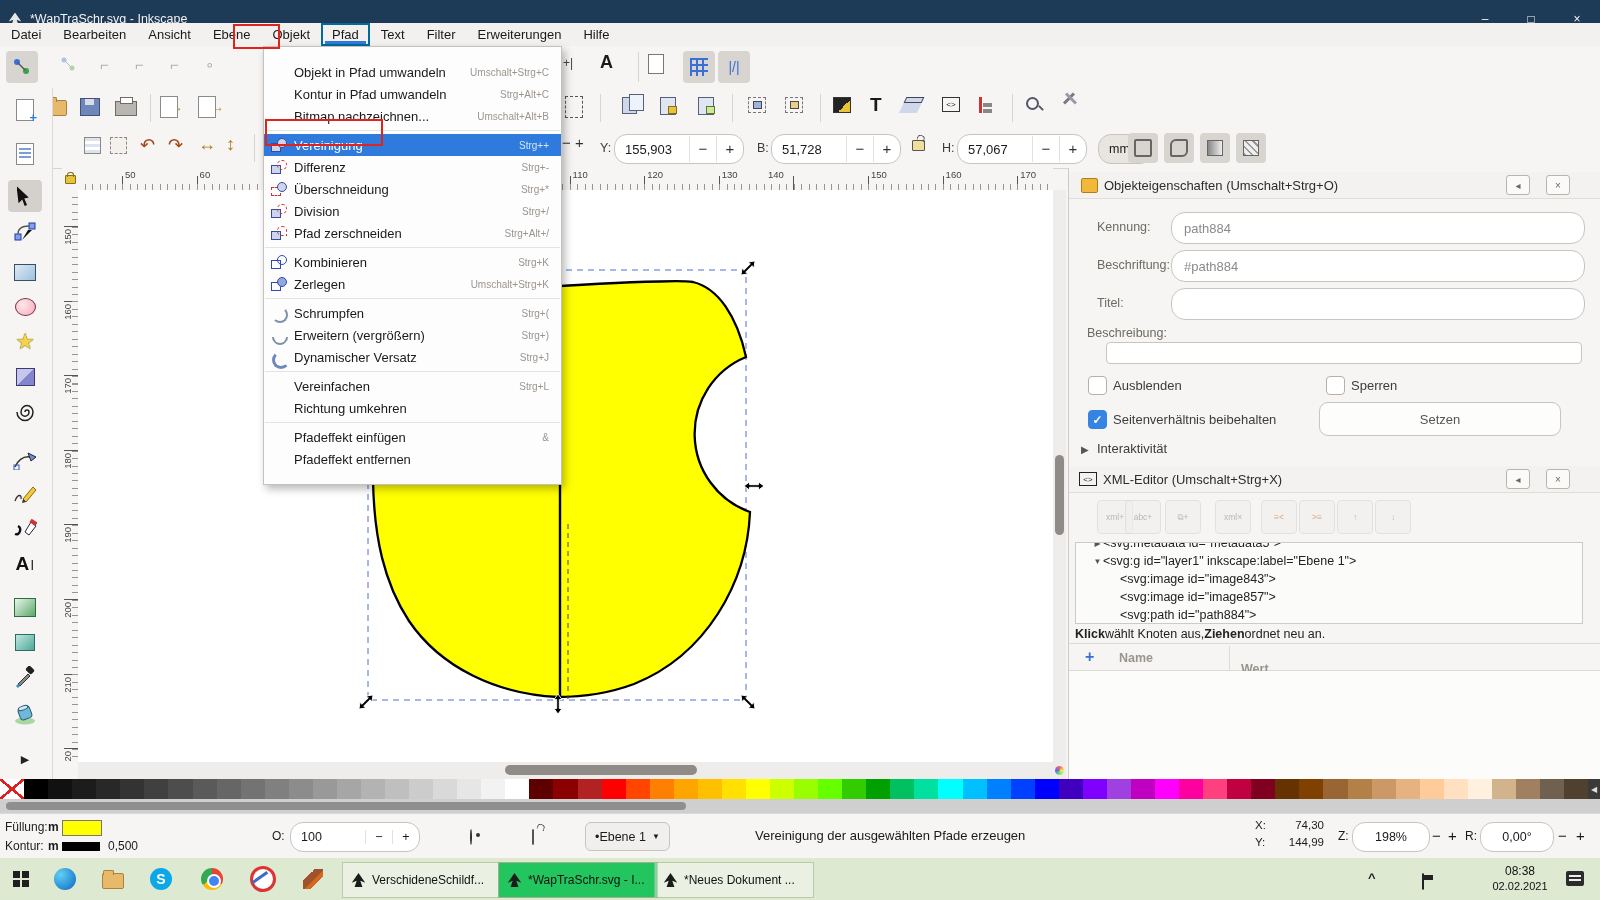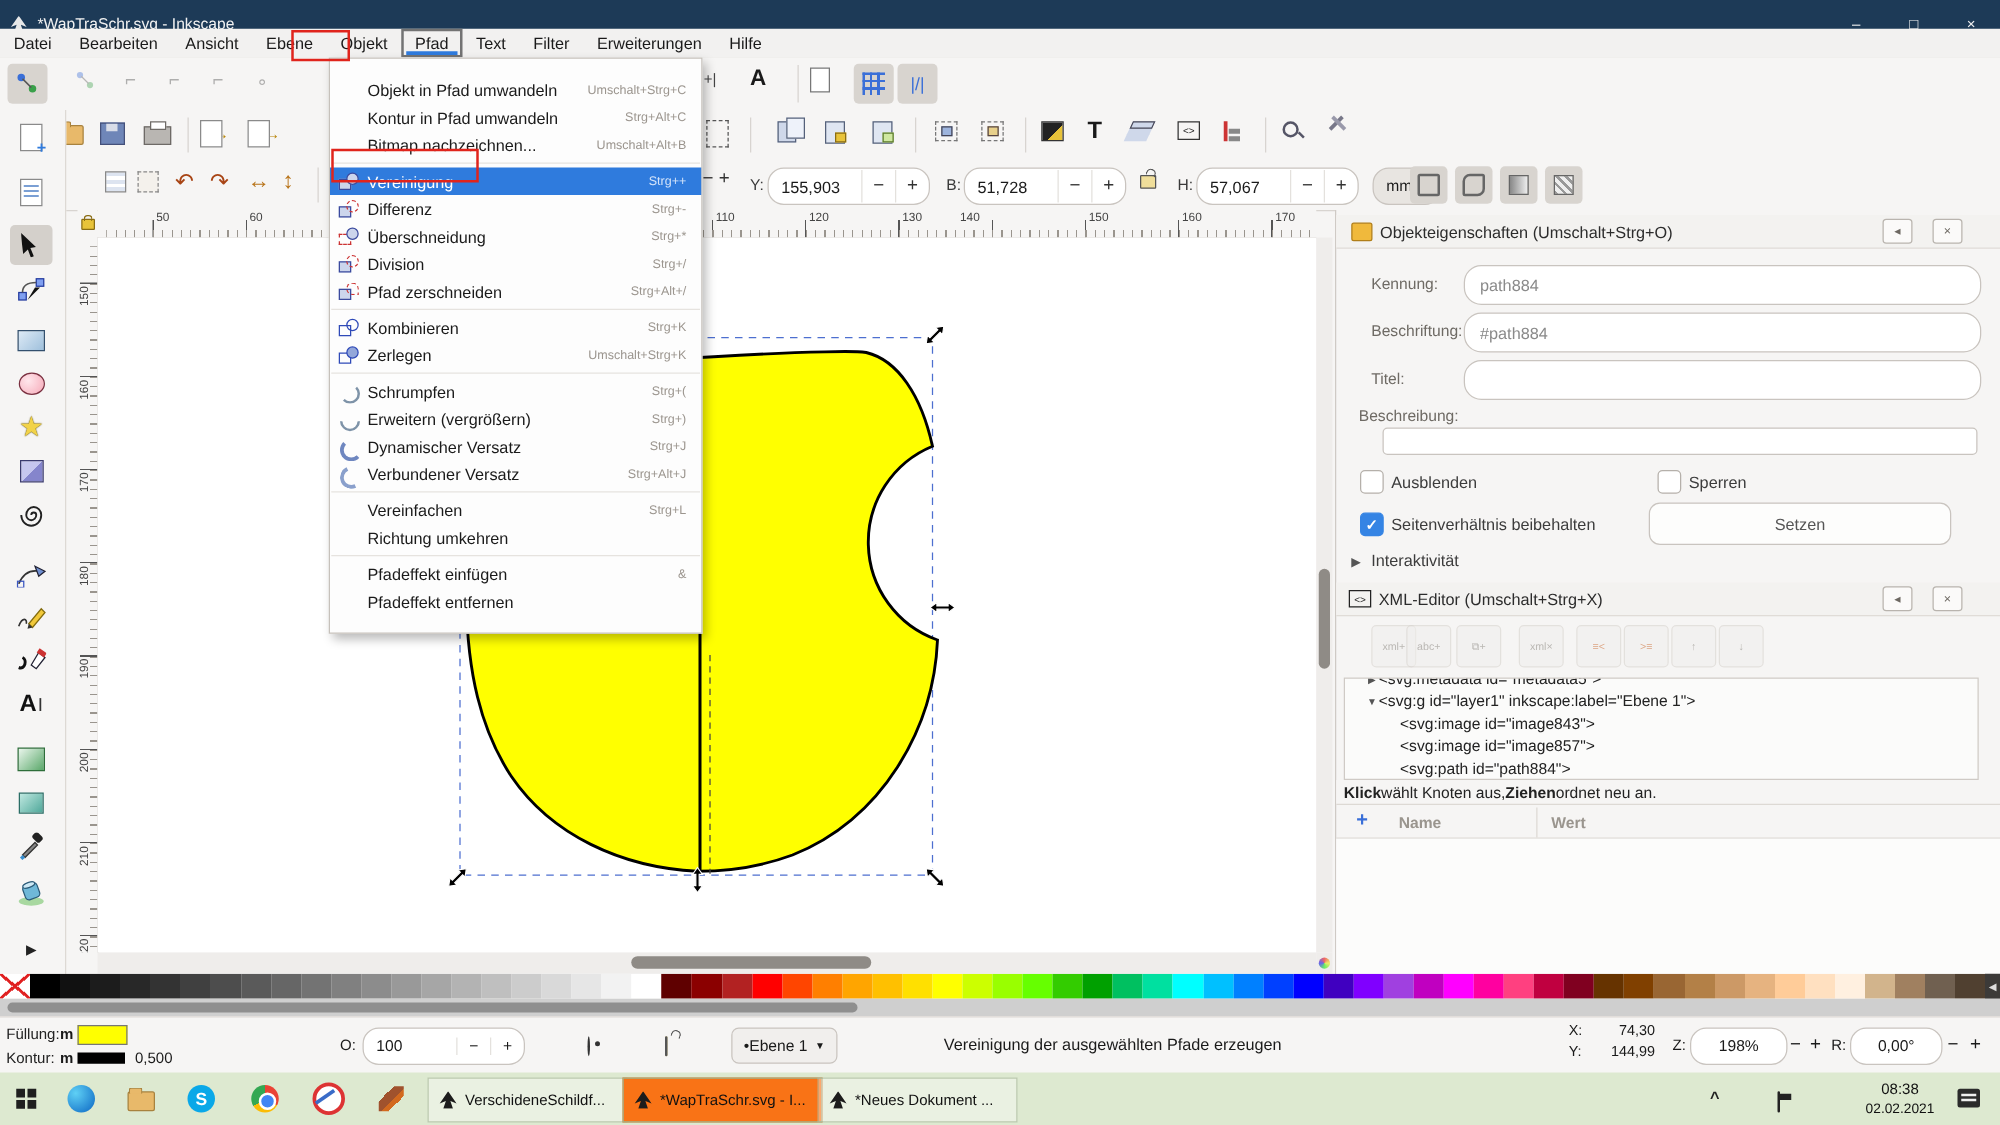--- a/index.html
+++ b/index.html
@@ -9,21 +9,21 @@
   
   .titlebar{left:0;top:0;width:1600px;height:38px;background:#1d3a57;color:#f2f2f2;display:flex;align-items:center}
   .inklogo{width:14px;height:13px;margin:0 8px 0 8px;background:#e8e8e8;
            clip-path:polygon(50% 0,95% 70%,62% 56%,76% 100%,24% 100%,38% 56%,5% 70%)}
   .titletext{font-size:12.5px}
   .wctrl{margin-left:auto;display:flex;height:100%}
   .wctrl span{width:46px;display:flex;align-items:center;justify-content:center;font-size:12px}
   
   .menubar{left:0;top:23px;width:1600px;height:23px;background:#f2f1f0;display:flex;align-items:stretch;border-bottom:1px solid #e3e0dc}
   .mb-item{padding:0 11px;display:flex;align-items:center;font-size:13px}
-  .mb-item.active{position:relative;border:2px solid #737373;padding:0 9px}
+  .mb-item.active{position:relative;border:2px solid #0369a1;padding:0 9px}
   .mb-item.active::after{content:"";position:absolute;left:2px;right:2px;bottom:0;height:3px;background:#2f7bdd}
   
   .row1{left:0;top:46px;width:1600px;height:42px;background:#f6f5f4;border-bottom:1px solid #e3e0dc}
   .row2{left:0;top:88px;width:1600px;height:40px;background:#f6f5f4;border-bottom:1px solid #e3e0dc}
   .row3{left:0;top:128px;width:1600px;height:40px;background:#f6f5f4;border-bottom:1px solid #d8d4d0}
   .tbtn{position:absolute;display:flex;align-items:center;justify-content:center}
   .pressed{background:#d8d4cf;border-radius:4px}
   .grayed{opacity:.38}
   .vsep{position:absolute;width:1px;background:#d8d4d0;top:6px;bottom:6px}
   .pillfield{position:absolute;height:28px;background:#fff;border:1px solid #c9c4bf;border-radius:13px;
@@ -158,21 +158,21 @@
   .winlogo i{background:#1f1f1f}
   .circ{width:22px;height:22px;border-radius:50%}
   .edgeic{background:radial-gradient(circle at 30% 30%,#5fd0f5,#0b66c3)}
   .skypeic{background:#0aa8e8;color:#fff;font-weight:bold;font-size:14px;display:flex;align-items:center;justify-content:center}
   .chromeic{background:conic-gradient(#ea4335 0 33%,#fbbc05 33% 66%,#34a853 66%);position:relative}
   .chromeic::after{content:"";position:absolute;left:6px;top:6px;width:10px;height:10px;border-radius:50%;background:#4285f4;border:2px solid #fff}
   .redapp{width:20px;height:20px;border-radius:50%;border:3px solid #d33;background:#fff;position:relative}
   .redapp::after{content:"";position:absolute;left:-2px;top:7px;width:18px;height:3px;background:#3a6cc8;transform:rotate(-35deg)}
   .brushapp{width:20px;height:20px;background:linear-gradient(135deg,transparent 30%,#a0522d 30% 55%,#d2691e 55% 70%,transparent 70%)}
   .taskwin{position:absolute;top:4px;height:34px;display:flex;align-items:center;gap:6px;padding:0 8px;font-size:12px;color:#111;background:rgba(255,255,255,.38);border:1px solid rgba(130,150,110,.45)}
-  .taskwin.active{background:#f97316;border:1px solid #9fb28a}
+  .taskwin.active{background:#22c55e;border:1px solid #9fb28a}
   .taskinklogo{width:15px;height:14px;background:#1c1c1c;clip-path:polygon(50% 0,95% 70%,62% 56%,76% 100%,24% 100%,38% 56%,5% 70%)}
   .trayitem{position:absolute;top:12px;font-size:13px;color:#222}
   .clock{position:absolute;width:70px;text-align:center;line-height:1.25;font-size:12px;color:#111;top:6px}
   .notif{position:absolute;width:18px;height:15px;background:#2b2b2b;border-radius:2px;top:13px;position:absolute}
   .notif::before{content:"";position:absolute;left:3px;top:4px;width:12px;height:2px;background:#eee;box-shadow:0 4px 0 #eee}
   .speaker{width:13px;height:12px;background:#222;clip-path:polygon(0 35%,30% 35%,65% 8%,65% 92%,30% 65%,0 65%)}
   .battic{width:17px;height:9px;border:1.4px solid #222;border-radius:2px;position:relative}
   .battic::after{content:"";position:absolute;right:-4px;top:2px;width:2px;height:4px;background:#222}
   .battic::before{content:"";position:absolute;left:1px;top:1px;width:9px;height:5px;background:#222}
   .wific{width:15px;height:11px;background:repeating-radial-gradient(circle at 50% 100%,#222 0 1.5px,transparent 1.5px 4px,#222 4px 5.5px,transparent 5.5px 8px,#222 8px 9.5px,transparent 9.5px);clip-path:polygon(50% 100%,0 0,100% 0)}
@@ -616,21 +616,21 @@
     <b>Klick</b>
       <span> wählt Knoten aus, </span>
       <b>Ziehen</b>
       <span> ordnet neu an.</span>
   </div>
 
   <div class="attrhead" style="top:478px">
     <span class="abs" style="left:16px;top:2px;color:#3a6fd8;font-weight:bold;font-size:16px">+</span>
     <span class="abs" style="left:50px;top:5px">Name</span>
     <span class="abs" style="left:160px;top:0;width:1px;height:24px;background:#ddd9d4"></span>
-    <span class="abs" style="left:172px;top:5px">Wert</span>
+    <span class="abs" style="left:172px;top:16px">Wert</span>
   </div>
   <div class="attrempty" style="top:503px;height:109px"></div>
 </div>
 
 <div class="abs pfadmenu">
   <div class="mi">
       <span class="micol"></span>
       <span class="milab">Objekt in Pfad umwandeln</span>
       <span class="mish">Umschalt+Strg+C</span>
     </div>
@@ -730,27 +730,20 @@
       </span>
       <span class="milab">Erweitern (vergrößern)</span>
       <span class="mish">Strg+)</span>
     </div>
   <div class="mi">
       <span class="micol">
         <span class="micon ic-arc r2"></span>
       </span>
       <span class="milab">Dynamischer Versatz</span>
       <span class="mish">Strg+J</span>
-    </div>
-  <div class="mi">
-      <span class="micol">
-        <span class="micon ic-arc r3"></span>
-      </span>
-      <span class="milab">Verbundener Versatz</span>
-      <span class="mish">Strg+Alt+J</span>
     </div>
   <div class="msep"></div>
   <div class="mi">
       <span class="micol"></span>
       <span class="milab">Vereinfachen</span>
       <span class="mish">Strg+L</span>
     </div>
   <div class="mi">
       <span class="micol"></span>
       <span class="milab">Richtung umkehren</span>

